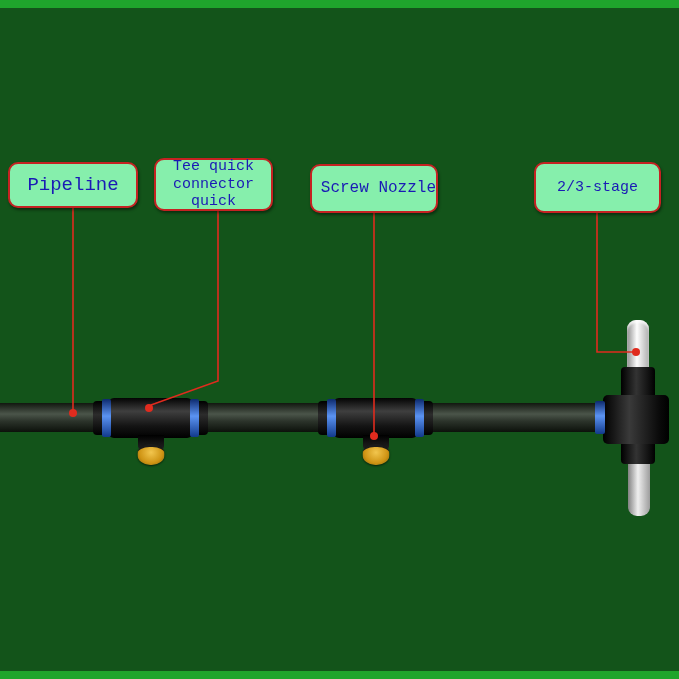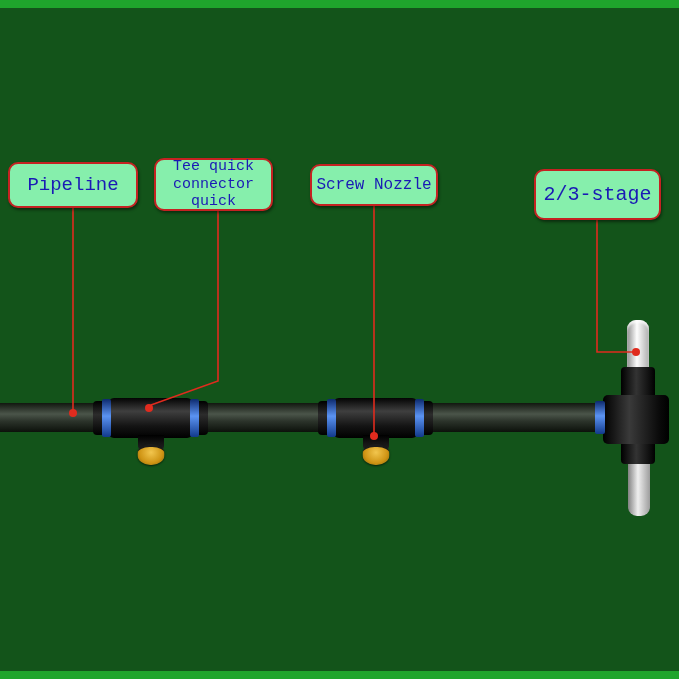--- a/index.html
+++ b/index.html
@@ -70,22 +70,22 @@
     position:absolute;z-index:6;
     background:#86efac;border:2px solid #c52222;border-radius:10px;
     color:#1a1ab5;text-align:center;
     display:flex;flex-direction:column;justify-content:center;
     line-height:1.18;box-shadow:1px 2px 3px rgba(0,0,0,.45);
     box-sizing:border-box;
     font-family:Liberation Mono, monospace;
   }
   #callout-pipeline{left:8px;top:162px;width:130px;height:46px;font-size:19px;}
   #callout-tee{left:154px;top:158px;width:119px;height:53px;font-size:15px;}
-  #callout-nozzle{left:310px;top:164px;width:128px;height:42px;font-size:16px;}
-  #callout-sprinkler{left:534px;top:169px;width:127px;height:51px;font-size:20px;}
+  #callout-nozzle{left:310px;top:164px;width:128px;height:49px;font-size:16px;align-items:flex-end;}
+  #callout-sprinkler{left:534px;top:162px;width:127px;height:51px;font-size:15px;}
 </style>
 </head>
 <body>
 
 <div id="canvas">
 
   <div class="stripe top"></div>
   <div class="stripe bottom"></div>
 
   <div class="pipe"></div>

